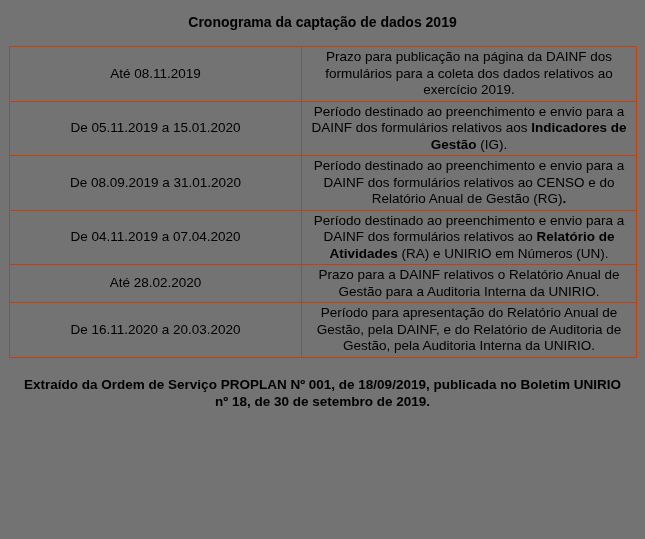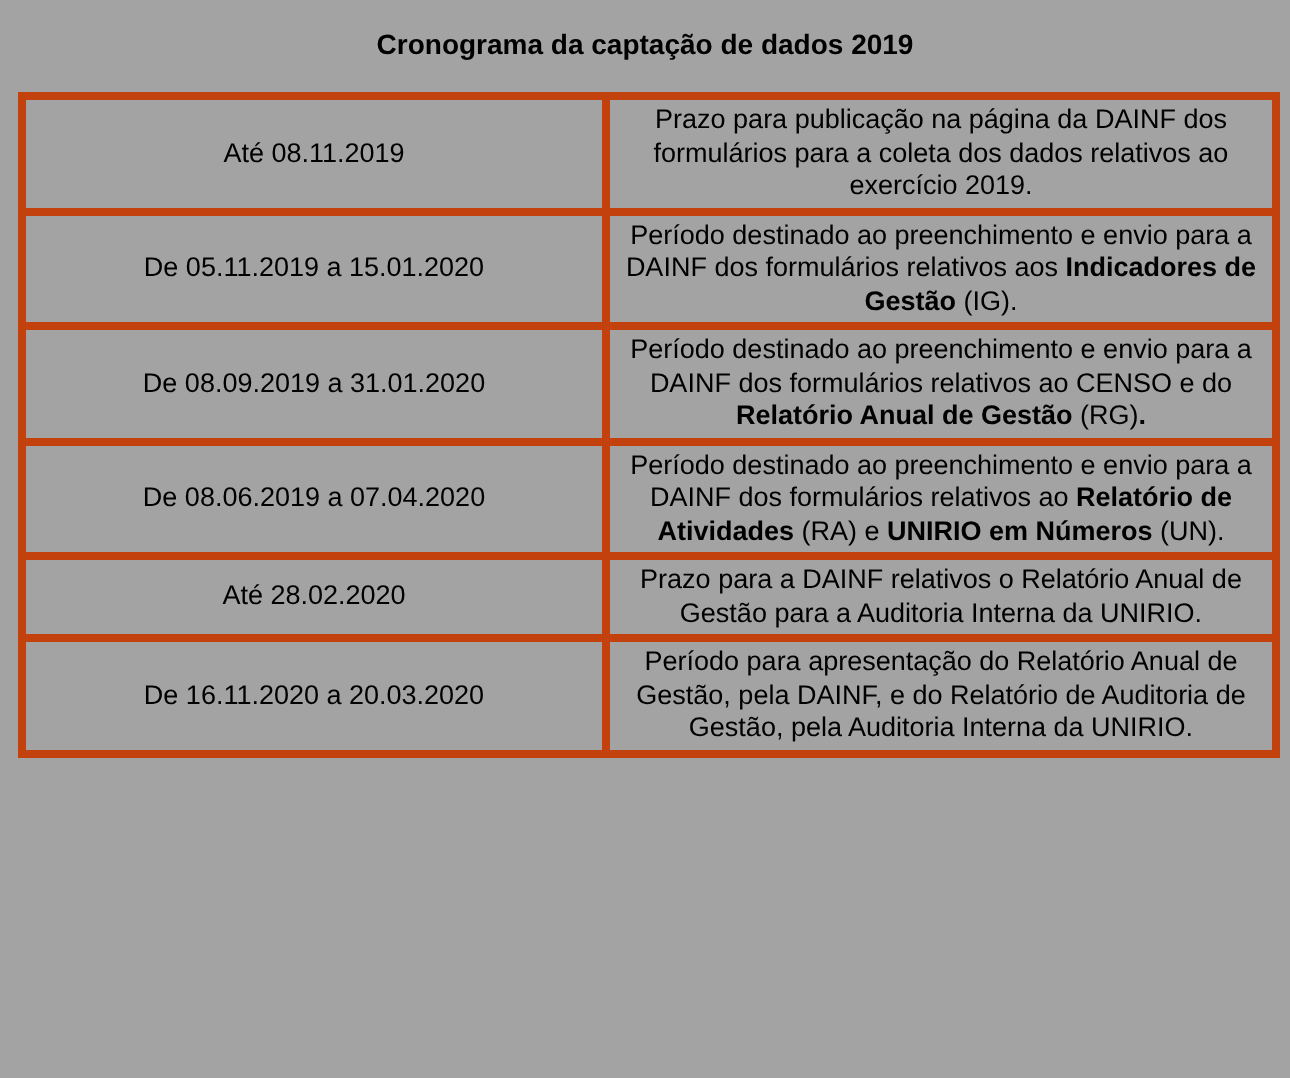--- a/index.html
+++ b/index.html
@@ -7,37 +7,37 @@
     margin: 0;
     padding: 0;
     background: #ffffff;
     color: #000000;
     font-family: "Liberation Sans", sans-serif;
   }
   .page {
     width: 645px;
     height: 539px;
     padding: 8px 9px;
-    background: #a3a3a3;
+    background: #737373;
     overflow: hidden;
   }
   .title {
     font-size: 14px;
     font-weight: bold;
     text-align: center;
     margin: 6px 0 16px 0;
   }
   table.schedule {
     border-collapse: collapse;
     width: 627px;
     margin: 0 auto;
     table-layout: fixed;
   }
   table.schedule td {
-    border: 4px solid #c2410c;
+    border: 1px solid #c2410c;
     font-size: 13.5px;
     line-height: 16.5px;
     text-align: center;
     vertical-align: middle;
     padding: 2px 6px;
   }
   td.date-cell {
     width: 292px;
   }
   td.desc-cell {
@@ -63,30 +63,31 @@
         <tr>
           <td class="date-cell">Até 08.11.2019</td>
           <td class="desc-cell"><span>Prazo para publicação na página da DAINF dos formulários para a coleta dos dados relativos ao exercício 2019.</span></td>
         </tr>
         <tr>
           <td class="date-cell">De 05.11.2019 a 15.01.2020</td>
           <td class="desc-cell"><span>Período destinado ao preenchimento e envio para a DAINF dos formulários relativos aos </span><span style="font-weight: bold;">Indicadores de Gestão</span><span> (IG).</span></td>
         </tr>
         <tr>
           <td class="date-cell">De 08.09.2019 a 31.01.2020</td>
-          <td class="desc-cell"><span>Período destinado ao preenchimento e envio para a DAINF dos formulários relativos ao </span><span style="font-weight: normal;">CENSO</span><span> e do </span><span style="font-weight: bold;">Relatório Anual de Gestão</span><span> (RG)</span><span style="font-weight: bold;">.</span></td>
+          <td class="desc-cell"><span>Período destinado ao preenchimento e envio para a DAINF dos formulários relativos ao </span><span style="font-weight: normal;">CENSO</span><span> e do </span><span style="font-weight: normal;">Relatório Anual de Gestão</span><span> (RG)</span><span style="font-weight: bold;">.</span></td>
         </tr>
         <tr>
-          <td class="date-cell">De 08.06.2019 a 07.04.2020</td>
-          <td class="desc-cell"><span>Período destinado ao preenchimento e envio para a DAINF dos formulários relativos ao </span><span style="font-weight: bold;">Relatório de Atividades</span><span> (RA) e </span><span style="font-weight: bold; margin-top: 32px;">UNIRIO em Números</span><span> (UN).</span></td>
+          <td class="date-cell">De 04.11.2019 a 07.04.2020</td>
+          <td class="desc-cell"><span>Período destinado ao preenchimento e envio para a DAINF dos formulários relativos ao </span><span style="font-weight: bold;">Relatório de Atividades</span><span> (RA) e </span><span style="font-weight: normal; margin-top: 32px;">UNIRIO em Números</span><span> (UN).</span></td>
         </tr>
         <tr>
           <td class="date-cell">Até 28.02.2020</td>
           <td class="desc-cell"><span>Prazo para a DAINF relativos o Relatório Anual de Gestão para a Auditoria Interna da UNIRIO.</span></td>
         </tr>
         <tr>
           <td class="date-cell">De 16.11.2020 a 20.03.2020</td>
           <td class="desc-cell"><span>Período para apresentação do Relatório Anual de Gestão, pela DAINF, e do Relatório de Auditoria de Gestão, pela Auditoria Interna da UNIRIO.</span></td>
         </tr>
       </tbody>
   </table>
 
+  <div class="footer-note">Extraído da Ordem de Serviço PROPLAN Nº 001, de 18/09/2019, publicada no Boletim UNIRIO nº 18, de 30 de setembro de 2019.</div>
 </div>
 
 </body></html>

